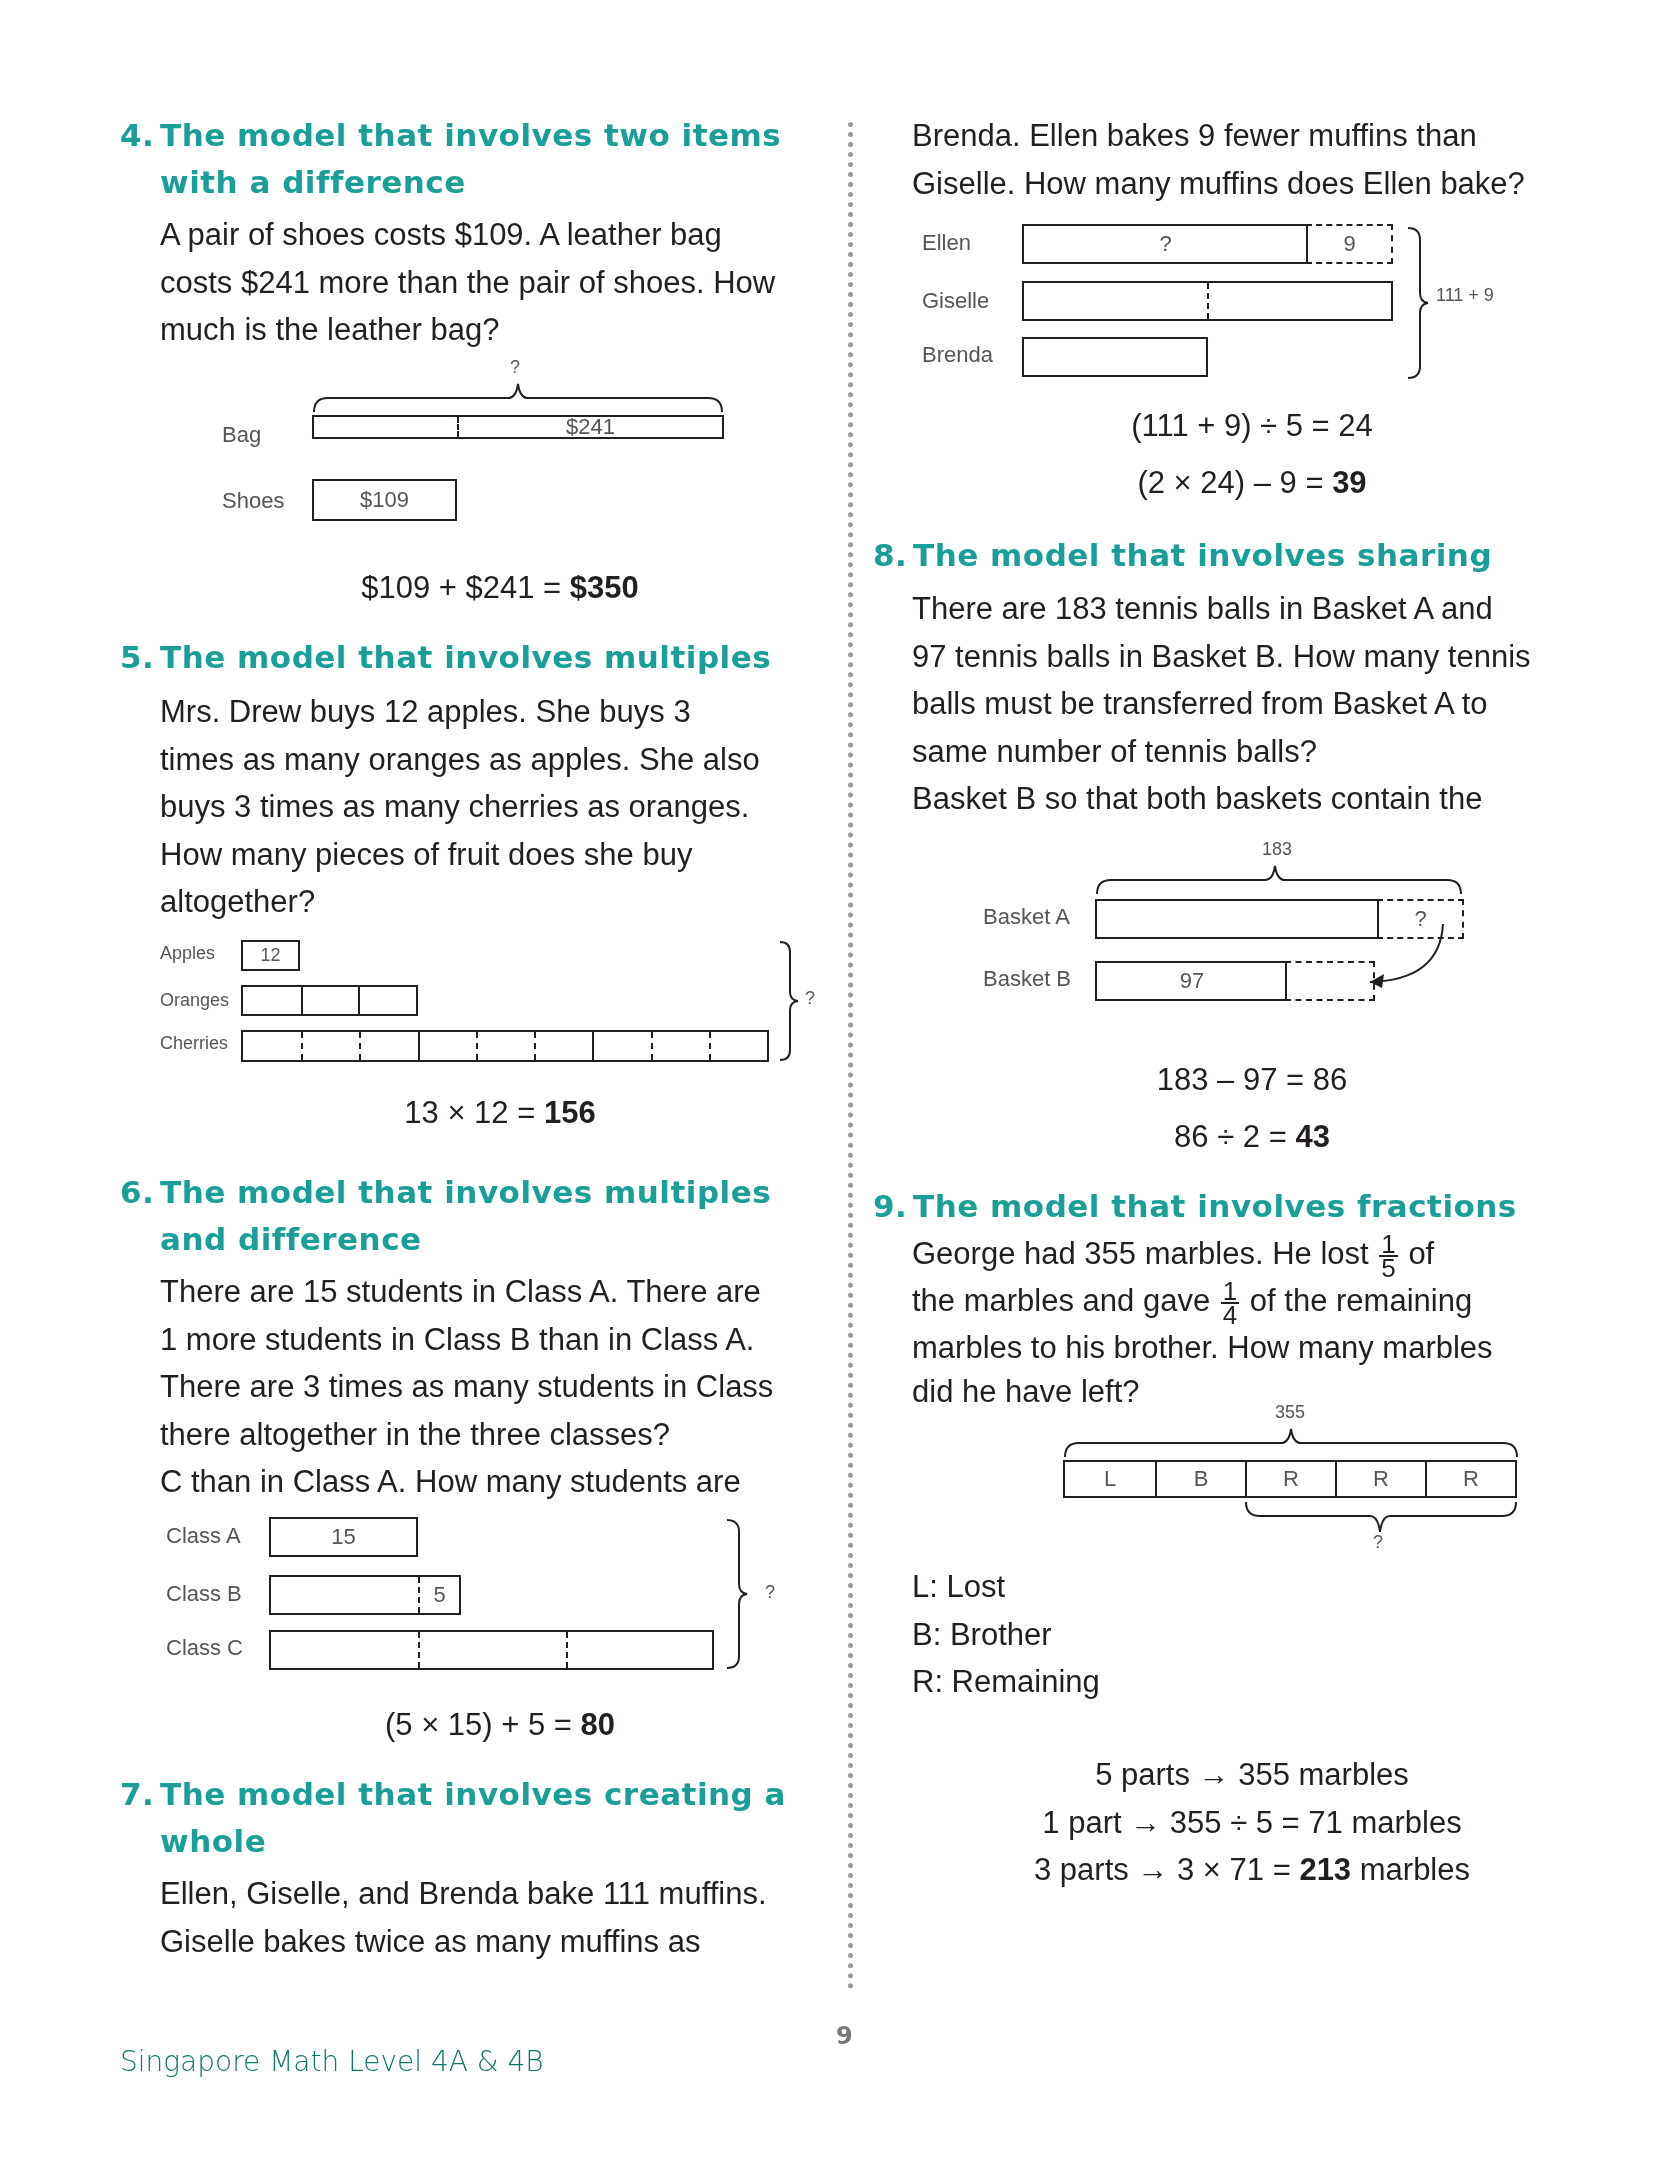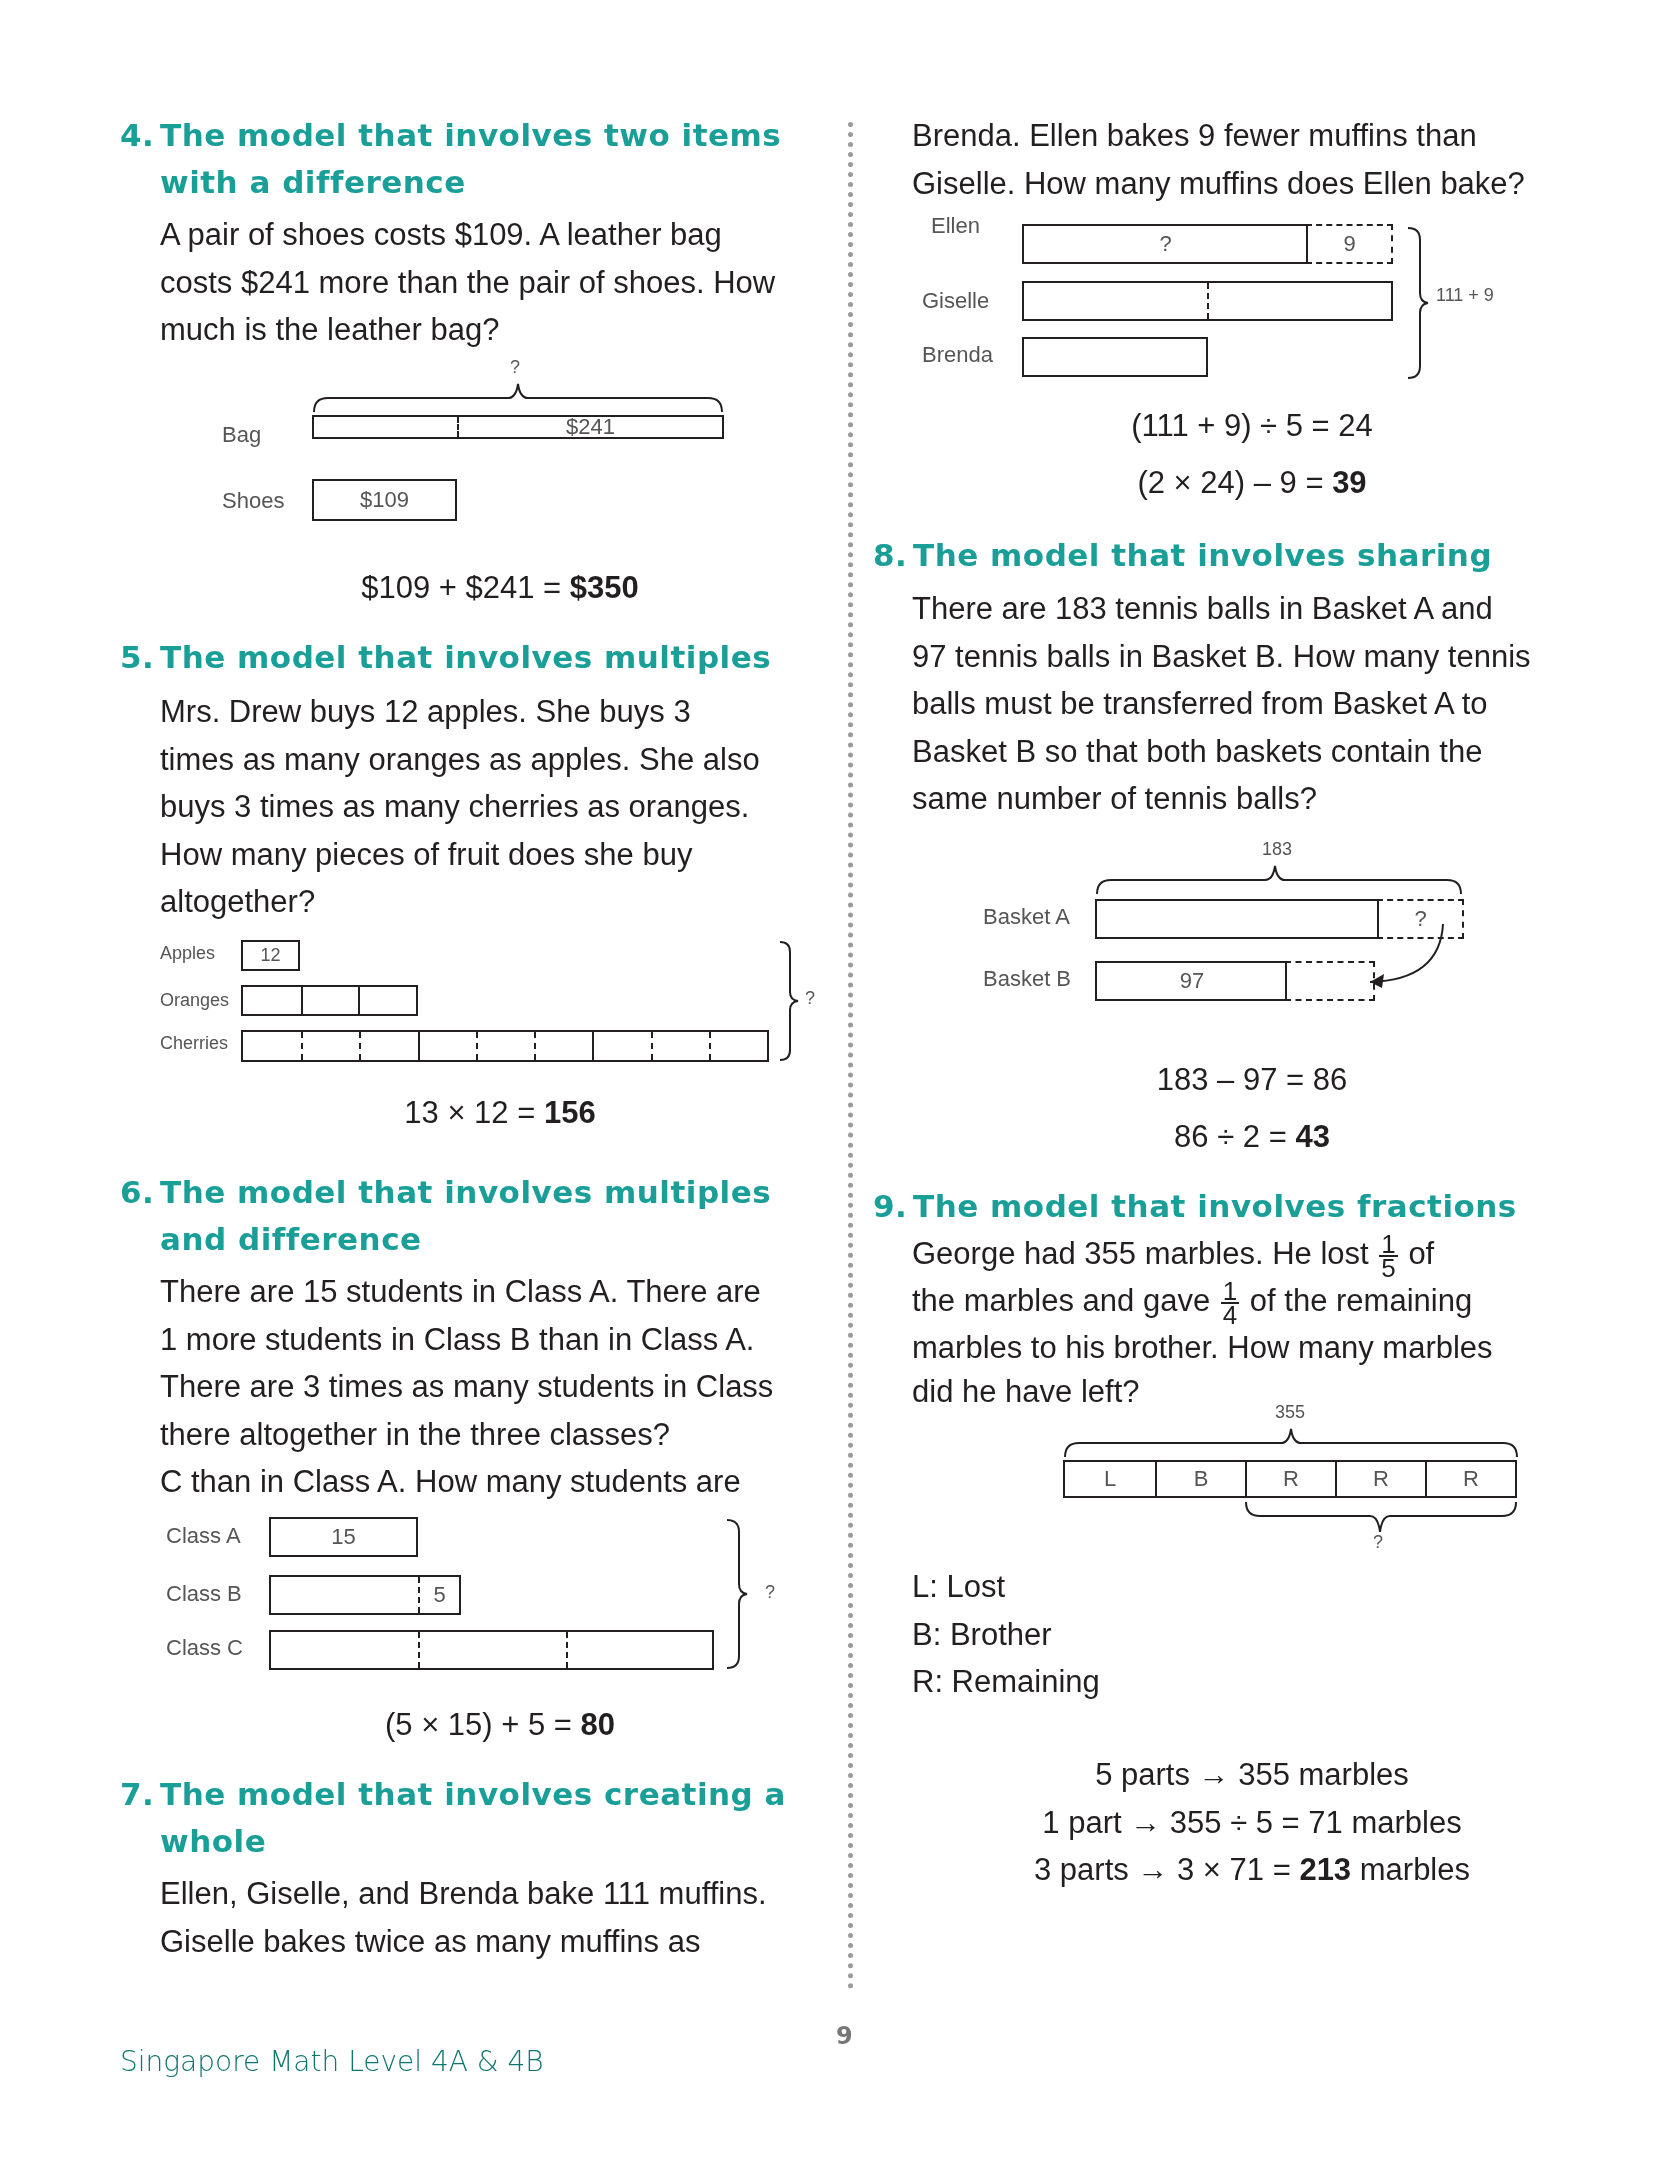--- a/index.html
+++ b/index.html
@@ -133,21 +133,21 @@
   <span class="cont">whole</span>
 </div>
 <div class="p" style="left:160px;top:1870px;">
   <div>Ellen, Giselle, and Brenda bake 111 muffins.</div>
   <div>Giselle bakes twice as many muffins as</div>
 </div>
 <div class="p" style="left:912px;top:112px;">
   <div>Brenda. Ellen bakes 9 fewer muffins than</div>
   <div>Giselle. How many muffins does Ellen bake?</div>
 </div>
-<div class="lbl" style="left:922px;top:213px;margin-left:9px;">Ellen</div>
+<div class="lbl" style="left:922px;top:230px;">Ellen</div>
 <div class="box" style="left:1022px;top:224px;width:285px;height:40px;border-right:none;">
   <div class="cell" style="left:0;right:0;">?</div>
 </div>
 <div class="abs" style="left:1306px;top:224px;width:87px;height:40px;border:2px dashed #231f20;border-left:2px solid #231f20;box-sizing:border-box;display:flex;align-items:center;justify-content:center;font-size:22px;color:#555;">9</div>
 <div class="lbl" style="left:922px;top:288px;">Giselle</div>
 <div class="box" style="left:1022px;top:281px;width:371px;height:40px;">
   <div class="cell dl" style="left:183px;right:0;"></div>
 </div>
 <div class="lbl" style="left:922px;top:342px;">Brenda</div>
 <div class="box" style="left:1022px;top:337px;width:186px;height:40px;"></div>
@@ -160,22 +160,22 @@
   <span>(2 × 24) – 9 = </span><b>39</b>
 </div>
 
 <div class="h" style="left:873px;top:532px;">
   <span class="num">8.</span><span>The model that involves sharing</span>
 </div>
 <div class="p" style="left:912px;top:585px;">
   <div>There are 183 tennis balls in Basket A and</div>
   <div>97 tennis balls in Basket B. How many tennis</div>
   <div>balls must be transferred from Basket A to</div>
+  <div>same number of tennis balls?</div>
   <div>Basket B so that both baskets contain the</div>
-  <div>same number of tennis balls?</div>
 </div>
 <div class="sm" style="left:1262px;top:839px;">183</div>
 <svg style="left:1095px;top:862px;" width="370" height="34">
   <path d="M2,32 Q2,18 16,18 L170,18 Q178,18 180,4 Q182,18 190,18 L352,18 Q366,18 366,32" fill="none" stroke="#231f20" stroke-width="2"></path>
 </svg>
 <div class="lbl" style="left:983px;top:904px;">Basket A</div>
 <div class="box" style="left:1095px;top:899px;width:284px;height:40px;border-right:none;"></div>
 <div class="abs" style="left:1377px;top:899px;width:87px;height:40px;border:2px dashed #231f20;border-left:2px solid #231f20;box-sizing:border-box;display:flex;align-items:center;justify-content:center;font-size:22px;color:#555;">?</div>
 <div class="lbl" style="left:983px;top:966px;">Basket B</div>
 <div class="box" style="left:1095px;top:961px;width:192px;height:40px;border-right:none;">

